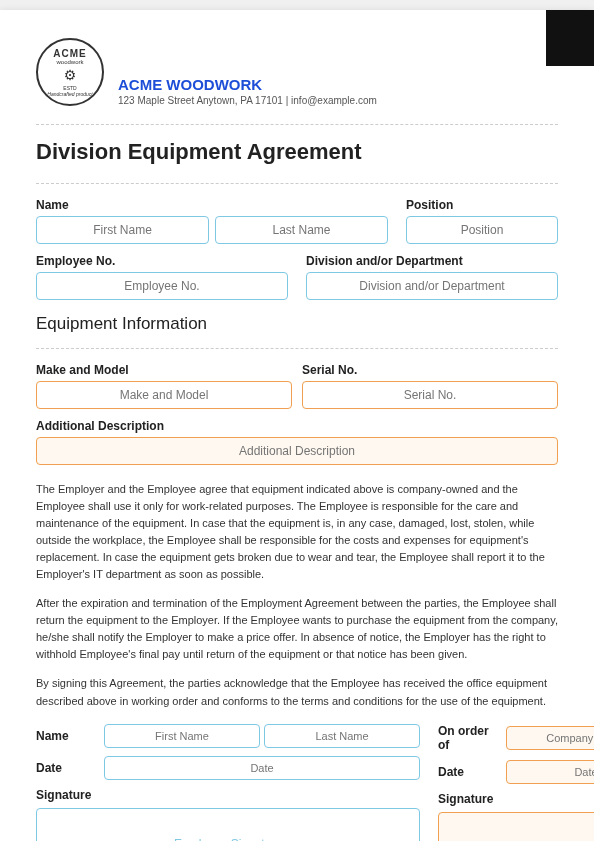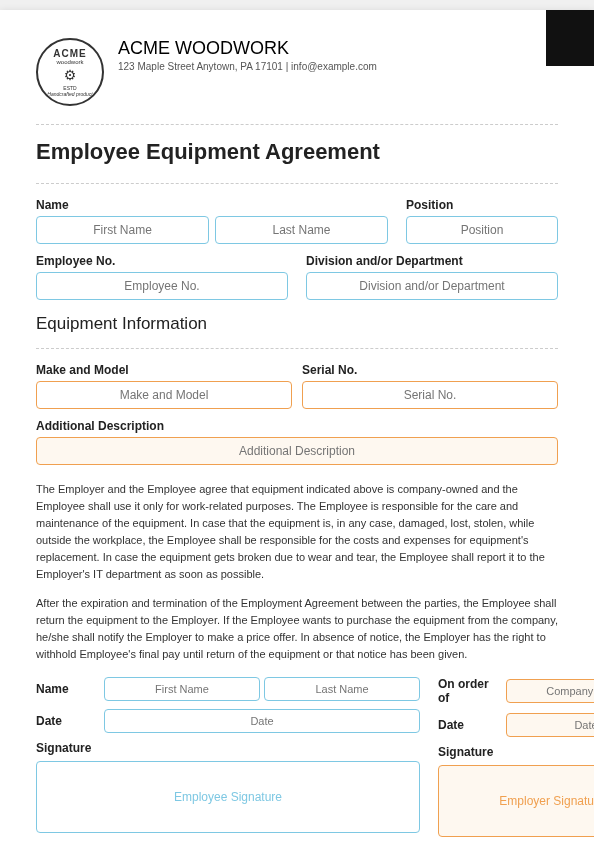--- a/index.html
+++ b/index.html
@@ -15,21 +15,21 @@
       width: 594px;
       min-height: 841px;
       background: #fff;
       padding: 28px 36px 36px 36px;
       position: relative;
       box-shadow: 0 2px 8px rgba(0,0,0,0.15);
     }
     
     .header {
       display: flex;
-      align-items: flex-start;
+      align-items: flex-end;
       margin-bottom: 18px;
       position: relative;
     }
     .logo-circle {
       width: 68px;
       height: 68px;
       border-radius: 50%;
       border: 2px solid #333;
       display: flex;
       flex-direction: column;
@@ -63,23 +63,23 @@
       font-size: 14px;
       margin: 2px 0;
     }
     .logo-subtitle {
       font-size: 5px;
       text-align: center;
       font-style: italic;
     }
     .header-text {}
     .company-name {
-      font-size: 18px;
-      font-weight: normal;
-      color: #000000;
+      font-size: 15px;
+      font-weight: bold;
+      color: #1d4ed8;
     }
     .company-address {
       font-size: 10px;
       color: #555;
       margin-top: 2px;
     }
     .header-black-box {
       position: absolute;
       right: -36px;
       top: -28px;
@@ -310,21 +310,21 @@
     </div>
     <div class="header-text">
       <div class="company-name">ACME WOODWORK</div>
       <div class="company-address">123 Maple Street Anytown, PA 17101  |  info@example.com</div>
     </div>
     <div class="header-black-box"></div>
   </div>
 
   <hr class="divider">
 
-  <div class="doc-title">Employee Equipment Agreement</div>
+  <div class="doc-title">Division Equipment Agreement</div>
 
   <hr class="divider">
 
   <div class="form-row">
     <div class="form-group">
       <div class="form-label">Name</div>
       <div class="name-row">
         <input class="name-input" type="text" placeholder="First Name" style="">
         <input class="name-input" type="text" placeholder="Last Name" style="">
       </div>
@@ -361,20 +361,21 @@
     </div>
   </div>
 
   <div class="form-group" style="margin-bottom:16px;">
     <div class="form-label">Additional Description</div>
     <input class="input-orange-bg" type="text" placeholder="Additional Description" style="">
   </div>
 
   <p class="body-text">The Employer and the Employee agree that equipment indicated above is company-owned and the Employee shall use it only for work-related purposes. The Employee is responsible for the care and maintenance of the equipment. In case that the equipment is, in any case, damaged, lost, stolen, while outside the workplace, the Employee shall be responsible for the costs and expenses for equipment's replacement. In case the equipment gets broken due to wear and tear, the Employee shall report it to the Employer's IT department as soon as possible.</p>
   <p class="body-text">After the expiration and termination of the Employment Agreement between the parties, the Employee shall return the equipment to the Employer. If the Employee wants to purchase the equipment from the company, he/she shall notify the Employer to make a price offer. In absence of notice, the Employer has the right to withhold Employee's final pay until return of the equipment or that notice has been given.</p>
+  <p class="body-text">By signing this Agreement, the parties acknowledge that the Employee has received the office equipment described above in working order and conforms to the terms and conditions for the use of the equipment.</p>
 
   <div class="sig-section">
 
     <div class="sig-col">
       <div class="sig-row">
         <span class="sig-row-label">Name</span>
         <div class="small-name-row">
           <input class="small-name-input" type="text" placeholder="First Name" style="">
           <input class="small-name-input" type="text" placeholder="Last Name" style="">
         </div>

